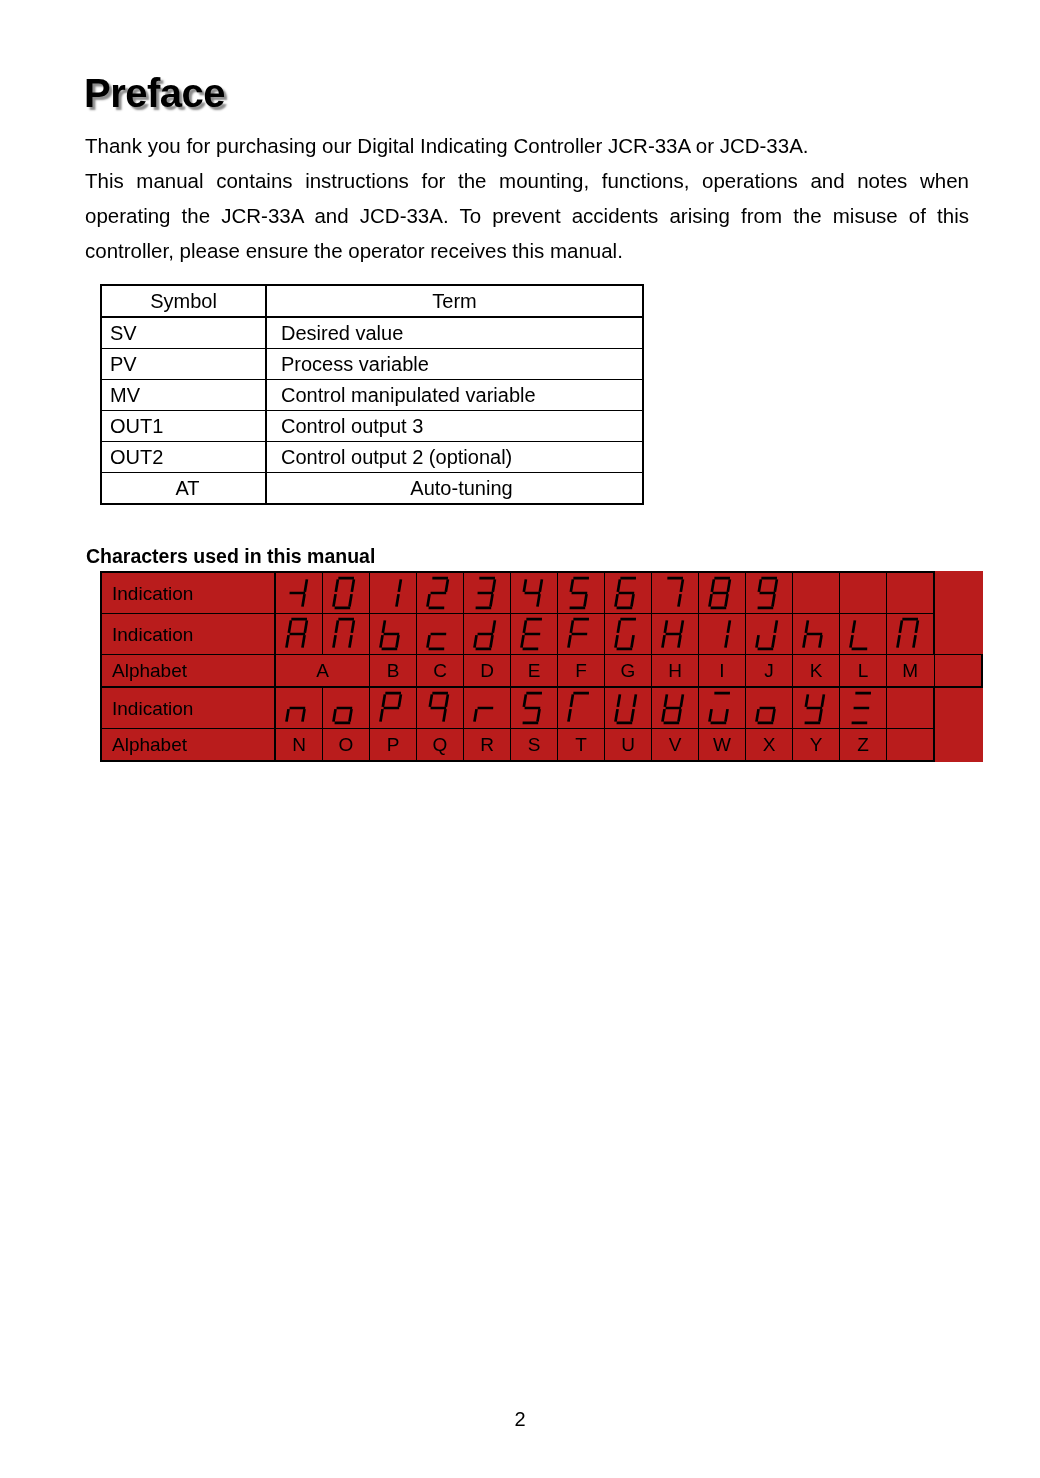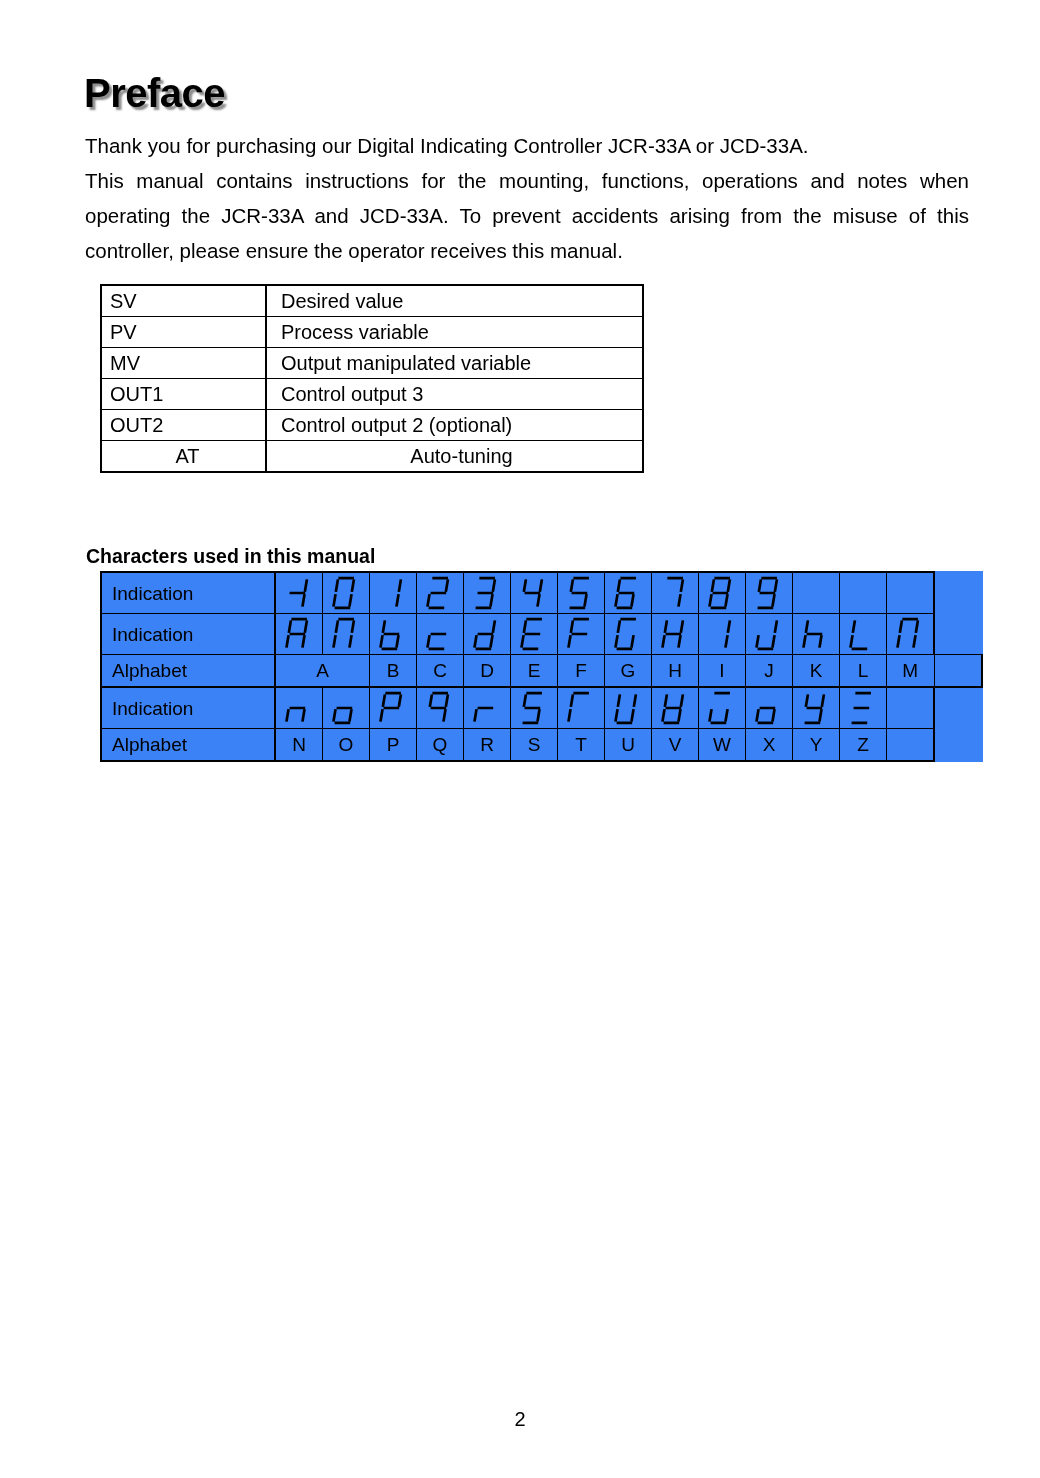--- a/index.html
+++ b/index.html
@@ -93,21 +93,21 @@
   .abbrev-table td:first-child { border-left: 2px solid #000; }
   .abbrev-table td:last-child { border-right: 2px solid #000; }
 
   
   .chars-table {
     position: absolute;
     left: 100px;
     top: 571px;
     border-collapse: collapse;
     font-size: 19px;
-    background: #3b82f6;
+    background: #b91c1c;
     table-layout: fixed;
   }
   .chars-table td {
     border: 1px solid #000;
     height: 31px;
     text-align: center;
     vertical-align: middle;
     padding: 0;
     line-height: 1;
   }
@@ -150,31 +150,35 @@
   <h1 class="title">Preface</h1>
 
   <div class="intro">
     <div class="p1">Thank you for purchasing our Digital Indicating Controller JCR-33A or JCD-33A.</div>
     <div class="p2"><span>This manual contains instructions for the mounting, functions, operations and notes when operating the JCR-33A and JCD-33A. To prevent accidents arising from the misuse of this controller, please ensure the operator receives this manual.</span></div>
   </div>
 
 
   <table class="abbrev-table">
     <tbody>
+      <tr class="head">
+        <td class="c-sym">Symbol</td>
+        <td class="c-term">Term</td>
+      </tr>
       <tr>
         <td class="c-sym">SV</td>
         <td class="c-term">Desired value</td>
       </tr>
       <tr>
         <td class="c-sym">PV</td>
         <td class="c-term">Process variable</td>
       </tr>
       <tr>
         <td class="c-sym">MV</td>
-        <td class="c-term">Output manipulated variable</td>
+        <td class="c-term">Control manipulated variable</td>
       </tr>
       <tr>
         <td class="c-sym">OUT1</td>
         <td class="c-term">Control output 3</td>
       </tr>
       <tr>
         <td class="c-sym">OUT2</td>
         <td class="c-term">Control output 2 (optional)</td>
       </tr>
       <tr class="last">

